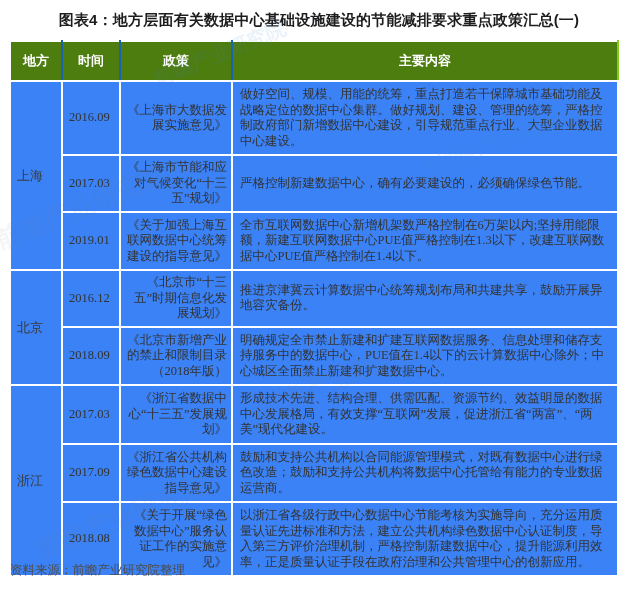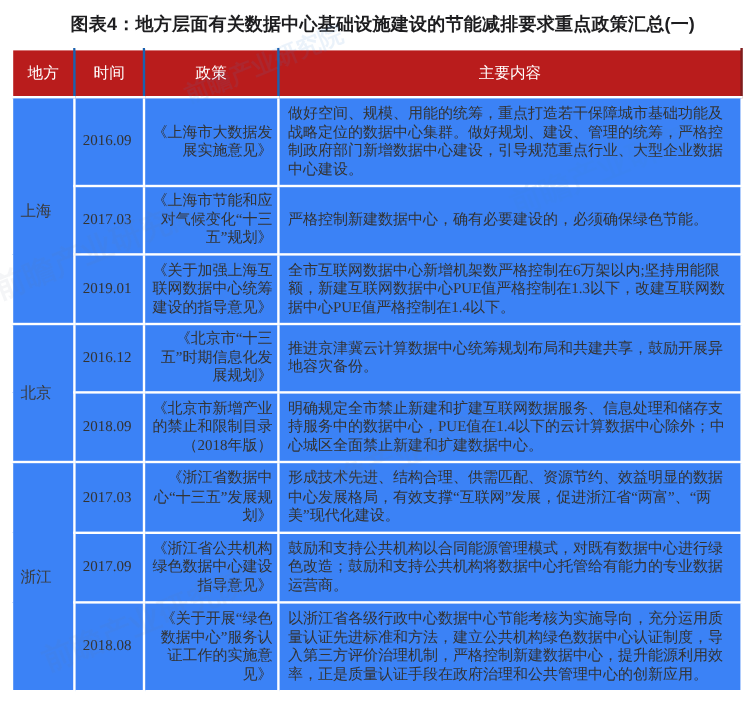--- a/index.html
+++ b/index.html
@@ -10,25 +10,25 @@
   .title {
     padding:11px 8px 0 8px; text-align:center; font-weight:bold;
     font-size:15px; color:#1d1d1f; letter-spacing:0.2px;margin-left:12px;
   }
   table.policy {
     border-collapse:collapse; table-layout:fixed;
     width:608px; margin:10px 9px 0 9px;
     font-family:"Liberation Serif", serif;
   }
   th {
-    background:#b91c1c; color:#ffffff; font-family:"Liberation Sans", sans-serif;
-    font-size:13px; font-weight:normal; padding:10px 2px;
+    background:#4d7c0f; color:#ffffff; font-family:"Liberation Sans", sans-serif;
+    font-size:13px; font-weight:bold; padding:10px 2px;
     border:2px solid #ffffff; border-right:2px solid #1a61b0;
   }
-  th:last-child { border-right:2px solid #7f1d1d; }
+  th:last-child { border-right:2px solid #84cc16; }
   td {
     background:#3b82f6; border:2px solid #ffffff;
     font-size:12.5px; line-height:15.5px; color:#333333;
     padding:4px 6px; vertical-align:middle; word-break:break-all;
   }
   td.region-cell { text-align:left; font-size:13px; color:#3a3a3a; }
   td.date-cell { text-align:left; }
   td.policy-cell { text-align:right; padding:4px 4px 4px 5px; }
   td.content-cell { text-align:left; padding:5px 7px; }
   .footer-row {
@@ -105,19 +105,20 @@
       </tr>
       <tr>
         <td class="date-cell">2018.08</td>
         <td class="policy-cell">《关于开展“绿色数据中心”服务认证工作的实施意见》</td>
         <td class="content-cell">以浙江省各级行政中心数据中心节能考核为实施导向，充分运用质量认证先进标准和方法，建立公共机构绿色数据中心认证制度，导入第三方评价治理机制，严格控制新建数据中心，提升能源利用效率，正是质量认证手段在政府治理和公共管理中心的创新应用。</td>
       </tr>
     </tbody>
 </table>
 
 <div class="footer-row">
+  <span class="source">资料来源：前瞻产业研究院整理</span>
 </div>
 
 <div class="wm" style="left:-10px; top:190px;">前瞻产业研究院</div>
 <div class="wm" style="left:250px; top:360px;">前瞻产业研究院</div>
 <div class="wm" style="left:30px; top:500px;">前瞻产业研究院</div>
 <div class="wm wm-blue" style="left:420px; top:120px;">前瞻产业研究院</div>
 <div class="wm wm-blue" style="left:150px; top:40px; font-size:20px;">前瞻产业研究院</div>
 
 </body></html>

